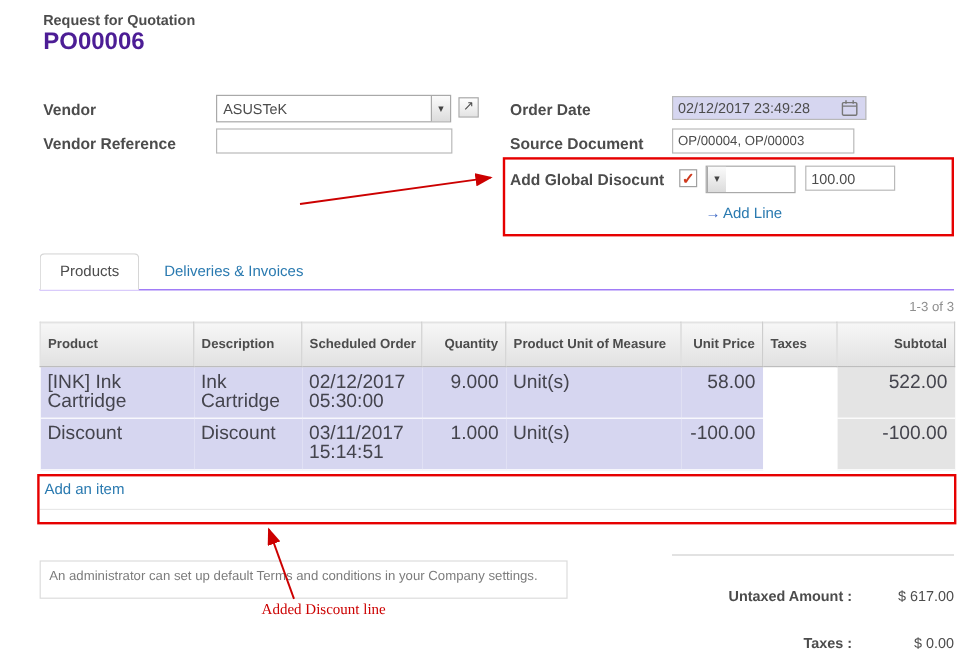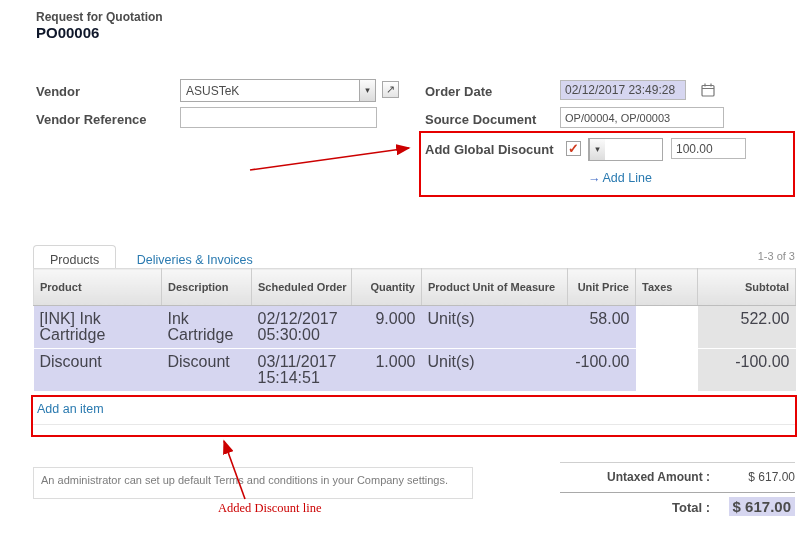--- a/index.html
+++ b/index.html
@@ -7,21 +7,21 @@
   body {
     width:810px; height:546px; overflow:hidden;
     background:#ffffff;
     font-family:"Liberation Sans", sans-serif;
     color:#4c4c4c;
   }
   .page { position:relative; width:810px; height:546px; background:#fff; }
   .abs { position:absolute; }
 
   .doc-subtitle { font-size:12px; font-weight:bold; color:#4c4c4c; }
-  .doc-title { font-size:15px; font-weight:bold; color:#0f172a; margin:0; }
+  .doc-title { font-size:20px; font-weight:bold; color:#4c1d95; margin:0; }
 
   .label { font-size:13px; font-weight:bold; color:#4c4c4c; white-space:nowrap; }
 
   
   .select {
     height:23px; border:1px solid #a9a9a9; background:#fff;
     display:flex; align-items:center; font-size:12px; cursor:pointer;
   }
   .select-text { flex:1; padding:0 5px; white-space:nowrap; overflow:hidden; }
   .select-btn {
@@ -41,21 +41,21 @@
   .txt.hl { background:#d6d6f0; }
   .checkbox {
     width:15px; height:15px; border:1px solid #a0a0a0; background:#fff;
     text-align:center; cursor:pointer;
   }
   .checkbox span { color:#cf3a1e; font-size:13px; font-weight:bold; line-height:13px; display:block; }
   .add-line { font-size:12.5px; color:#2a7ab0; cursor:pointer; white-space:nowrap; }
   .add-line .arrow { color:#3a66c4; font-weight:bold; margin-right:2px; }
 
   
-  .tabs { height:31px; border-bottom:1px solid #8b5cf6;margin-top:34px; }
+  .tabs { height:31px; border-bottom:1px solid #8b5cf6; }
   .tab {
     display:inline-block; padding:7px 16px 8px; font-size:12.5px;
     color:#2a7ab0; cursor:pointer; vertical-align:bottom;
   }
   .tab.active {
     background:#fff; border:1px solid #d6d6d6; border-bottom:1px solid #fff;
     border-radius:4px 4px 0 0; color:#4c4c4c; margin-bottom:-1px;
   }
   .pager { font-size:11px; color:#8f8f8f; }
 
@@ -78,21 +78,21 @@
   .grid .num, .grid th.num { text-align:right; }
   .add-item-row { padding:7px 4px; border-bottom:1px solid #e8e8e8; }
   .add-item-row a { color:#2a7ab0; font-size:12.5px; text-decoration:none; cursor:pointer; }
 
   
   .terms-box {
     border:1px solid #dcdcdc; padding:6px 7px; font-size:11px; color:#7c7c7c;
     white-space:nowrap; overflow:hidden;
   }
   .totals { width:235px; border-top:1px solid #cfcfcf; padding-top:5px; }
-  .t-row { display:flex; justify-content:flex-end; align-items:baseline; line-height:19px; }
+  .t-row { display:flex; justify-content:flex-end; align-items:baseline; line-height:19px;margin-top:20px; }
   .t-row .t-lbl { font-size:12px; font-weight:bold; }
   .t-row .t-val { width:85px; text-align:right; font-size:12px; }
   .t-sep { border-top:1px solid #a9a9a9; margin:5px 0 4px; }
   .t-row.total .t-lbl { font-size:13px; }
   .t-row.total .t-val { font-size:15px; font-weight:bold; }
   .t-row.total .t-val span { background:#d6d6f0; padding:1px 4px; }
 
   
   .annotation-rect { position:absolute; border:2px solid #e60000; z-index:30; pointer-events:none; }
   .annotation-text {
@@ -113,30 +113,30 @@
   <div class="abs select" style="left:180px; top:79px; width:196px;">
     <span class="select-text">ASUSTeK</span>
     <span class="select-btn">▾</span>
   </div>
   <div class="abs ext-btn" style="left:382px; top:81px;">↗</div>
 
   <div class="abs label" style="left:36px; top:112px;">Vendor Reference</div>
   <input class="abs txt" style="left: 180px; top: 107px; width: 197px;">
 
   <div class="abs label" style="left:425px; top:84px;">Order Date</div>
-  <input class="abs txt hl" style="left: 560px; top: 80px; width: 126px; height: 20px;" value="02/12/2017 23:49:28">
+  <input class="abs txt hl" style="left: 560px; top: 80px; width: 162px; height: 20px;" value="02/12/2017 23:49:28">
   <svg class="abs" style="left:701px; top:83px;" width="14" height="14" viewBox="0 0 14 14">
     <rect x="1" y="2.5" width="12" height="10.5" rx="1" fill="none" stroke="#777" stroke-width="1.2"></rect>
     <line x1="1" y1="5.5" x2="13" y2="5.5" stroke="#777" stroke-width="1"></line>
     <line x1="4" y1="0.5" x2="4" y2="3.5" stroke="#777" stroke-width="1.2"></line>
     <line x1="10" y1="0.5" x2="10" y2="3.5" stroke="#777" stroke-width="1.2"></line>
   </svg>
 
   <div class="abs label" style="left:425px; top:112px;">Source Document</div>
-  <input class="abs txt" style="left: 560px; top: 107px; width: 164px; font-size: 11px;" value="OP/00004, OP/00003">
+  <input class="abs txt" style="left: 560px; top: 107px; width: 152px; font-size: 11px;" value="OP/00004, OP/00003">
 
   <div class="abs label" style="left:425px; top:142px;">Add Global Disocunt</div>
   <div class="abs checkbox" style="left:566px; top:141px;">
     <span>✓</span>
   </div>
   <div class="abs select" style="left:588px; top:138px; width:75px;flex-direction:column;">
     <span class="select-text">Fixed</span>
     <span class="select-btn">▾</span>
   </div>
   <input class="abs txt" style="left: 671px; top: 138px; width: 75px;" value="100.00">
@@ -205,20 +205,24 @@
 
   <div class="abs terms-box" style="left:33px; top:467px; width:440px; height:32px;">
     <span>An administrator can set up default Terms and conditions in your Company settings.</span>
   </div>
 
   <div class="abs totals" style="left:560px; top:462px;">
     <div class="t-row">
       <span class="t-lbl">Untaxed Amount :</span>
       <span class="t-val">$ 617.00</span>
     </div>
+    <div class="t-row">
+      <span class="t-lbl">Taxes :</span>
+      <span class="t-val">$ 0.00</span>
+    </div>
     <div class="t-sep"></div>
     <div class="t-row total">
       <span class="t-lbl">Total :</span>
       <span class="t-val"><span>$ 617.00</span></span>
     </div>
   </div>
 
   <div class="annotation-rect" style="left:419px; top:131px; width:376px; height:66px;"></div>
   <div class="annotation-rect" style="left:31px; top:395px; width:766px; height:42px;"></div>
 

